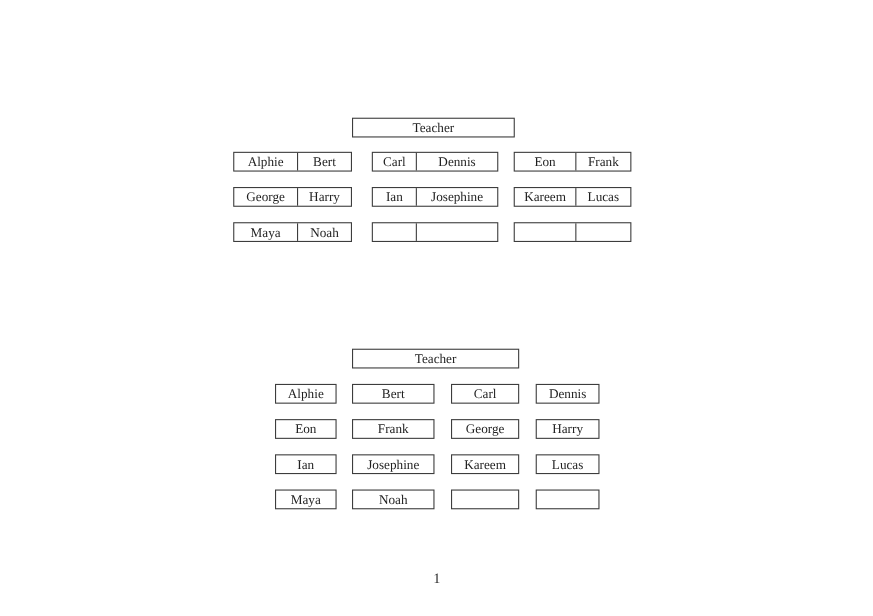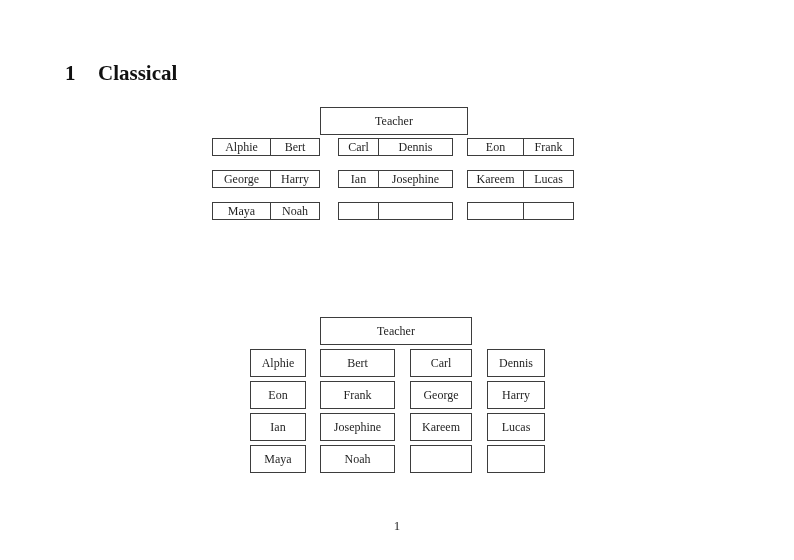--- a/index.html
+++ b/index.html
@@ -18,21 +18,21 @@
     left: 65px;
     font-weight: bold;
     font-size: 21px;
     line-height: 22px;
     color: #111111;
     white-space: nowrap;
   }
   .sec-num { display: inline-block; min-width: 33px; }
   .box {
     position: absolute;
-    height: 28px;
+    height: 18px;
     border: 1px solid #3d3d3d;
     background: #ffffff;
     display: flex;
     align-items: center;
     justify-content: center;
     font-size: 12px;
     line-height: 16px;
   }
   .desk {
     position: absolute;
@@ -58,23 +58,20 @@
     text-align: center;
     font-size: 13px;
     color: #2a2a2a;
   }
 </style>
 </head>
 <body>
 
 <div class="page">
 
-  <div class="heading" style="top:62px">
-    <span class="sec-num">1</span><span class="sec-title">Classical</span>
-  </div>
 
   <div class="box" style="left:320px;top:107px;width:148px">
     <span>Teacher</span>
   </div>
 
   <div class="desk" style="left:212px;top:138px;width:108px">
     <div class="seat left" style="width:58px">Alphie</div>
     <div class="seat right">Bert</div>
   </div>
   <div class="desk" style="left:338px;top:138px;width:115px">

